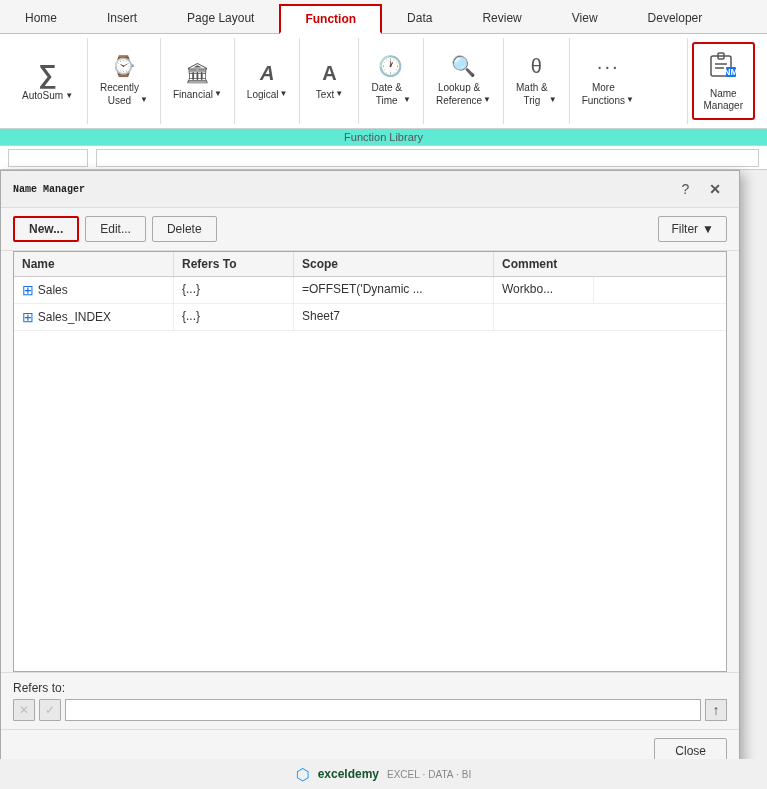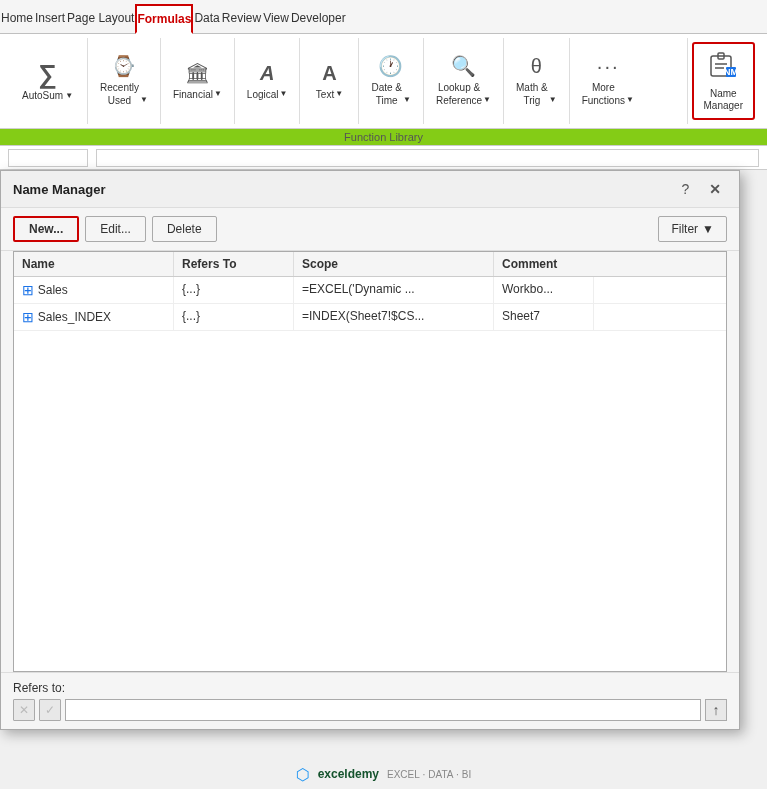--- a/index.html
+++ b/index.html
@@ -1,19 +1,19 @@
 <!DOCTYPE html>
 <html><head>
   <meta charset="utf-8">
   <style>
     * { box-sizing: border-box; margin: 0; padding: 0; font-family: 'Segoe UI', Arial, sans-serif; }
     body { width: 767px; height: 789px; background: #f0f0f0; overflow: hidden; }
     .ribbon-tabs { display: flex; background: #f5f5f5; border-bottom: 1px solid #c0c0c0; }
     .ribbon-tab {
-      padding: 6px 0;
+      padding: 6px 24px;
       font-size: 12px;
       color: #333;
       cursor: pointer;
       border: 1px solid transparent;
       margin-top: 4px;
     }
     .ribbon-tab.active {
       background: #fff;
       color: #c00;
       border: 2px solid #c00;
@@ -65,21 +65,21 @@
       border: 2px solid #c00;
       border-radius: 3px;
       background: #fff;
       font-size: 10px;
       color: #333;
       text-align: center;
     }
 
     
     .function-library-bar {
-      background: #84cc16;
+      background: #5eead4;
       text-align: center;
       font-size: 11px;
       color: #555;
       padding: 2px 4px;
       border-bottom: 1px solid #ccc;
     }
 
     
     .formula-bar { background: #fff; height: 24px; border-bottom: 1px solid #ccc; display: flex; align-items: center; padding: 0 8px; }
 
@@ -94,21 +94,21 @@
       box-shadow: 4px 4px 12px rgba(0,0,0,0.3);
     }
     .dialog-title-bar {
       background: #f0f0f0;
       padding: 8px 12px;
       display: flex;
       justify-content: space-between;
       align-items: center;
       border-bottom: 1px solid #ddd;
     }
-    .dialog-title { font-size: 13px; font-weight: 600; color: #222; }
+    .dialog-title { font-size: 10px; font-weight: 600; color: #222; font-family: Liberation Mono, monospace; }
     .dialog-title-controls { display: flex; gap: 8px; align-items: center; }
     .dialog-help { font-size: 14px; color: #555; cursor: pointer; padding: 2px 6px; }
     .dialog-close-btn {
       font-size: 14px; color: #555; cursor: pointer; padding: 2px 6px;
       background: none; border: none; font-weight: bold;
     }
 
     .dialog-toolbar {
       padding: 8px 12px;
       display: flex;
@@ -254,21 +254,21 @@
   </style>
 </head>
 <body>
 
 <div class="page-wrapper">
 
   <div class="ribbon-tabs">
     <div class="ribbon-tab">Home</div>
     <div class="ribbon-tab">Insert</div>
     <div class="ribbon-tab">Page Layout</div>
-    <div class="ribbon-tab active">Formulas</div>
+    <div class="ribbon-tab active">Function</div>
     <div class="ribbon-tab">Data</div>
     <div class="ribbon-tab">Review</div>
     <div class="ribbon-tab">View</div>
     <div class="ribbon-tab">Developer</div>
   </div>
 
   <div class="ribbon-body">
     <div class="ribbon-section">
 
       <div class="ribbon-section-group">
@@ -438,49 +438,51 @@
           <div class="table-header-cell">Scope</div>
           <div class="table-header-cell">Comment</div>
         </div>
 
         <div class="table-row">
           <div class="table-cell name-cell">
             <span style="font-size:14px; color:#1a73e8;">⊞</span>
             <span>Sales</span>
           </div>
           <div class="table-cell">{...}</div>
-          <div class="table-cell">=EXCEL('Dynamic ...</div>
+          <div class="table-cell">=OFFSET('Dynamic ...</div>
           <div class="table-cell">Workbo...</div>
           <div class="table-cell"></div>
         </div>
 
         <div class="table-row">
           <div class="table-cell name-cell">
             <span style="font-size:14px; color:#1a73e8;">⊞</span>
             <span>Sales_INDEX</span>
           </div>
           <div class="table-cell">{...}</div>
-          <div class="table-cell">=INDEX(Sheet7!$CS...</div>
           <div class="table-cell">Sheet7</div>
           <div class="table-cell"></div>
         </div>
 
         <div class="table-body-empty"></div>
       </div>
 
       <div class="refers-to-area">
         <div class="refers-to-label">Refers to:</div>
         <div class="refers-to-controls">
           <div class="refers-to-action-btn disabled">✕</div>
           <div class="refers-to-action-btn disabled">✓</div>
           <input class="refers-to-input" type="text" value="" style="">
           <div class="refers-to-expand">↑</div>
         </div>
       </div>
 
+      <div class="dialog-footer">
+        <button class="close-btn">Close</button>
+      </div>
 
     </div>
   </div>
 
   <div class="watermark-bar">
     <span style="font-size:16px; color:#2196F3;">⬡</span>
     <span style="font-size:12px; font-weight:bold; color:#14532d;">exceldemy</span>
     <span style="font-size:10px; color:#888;">EXCEL · DATA · BI</span>
   </div>
 </div>

